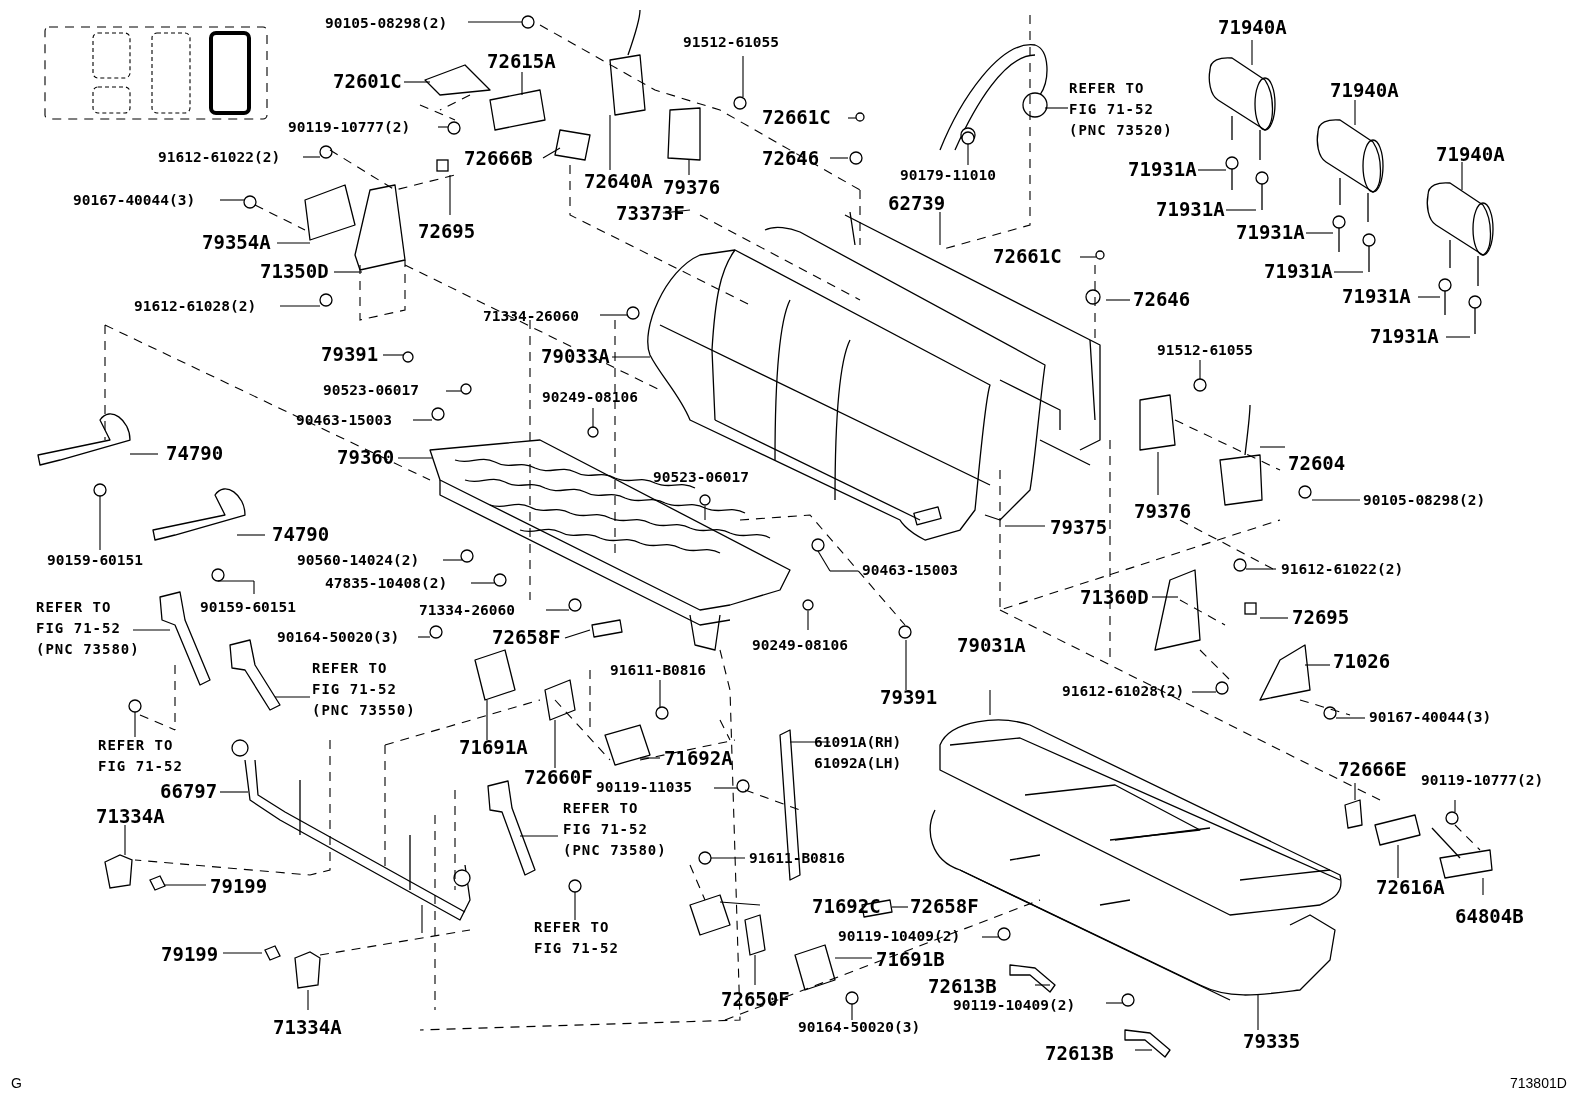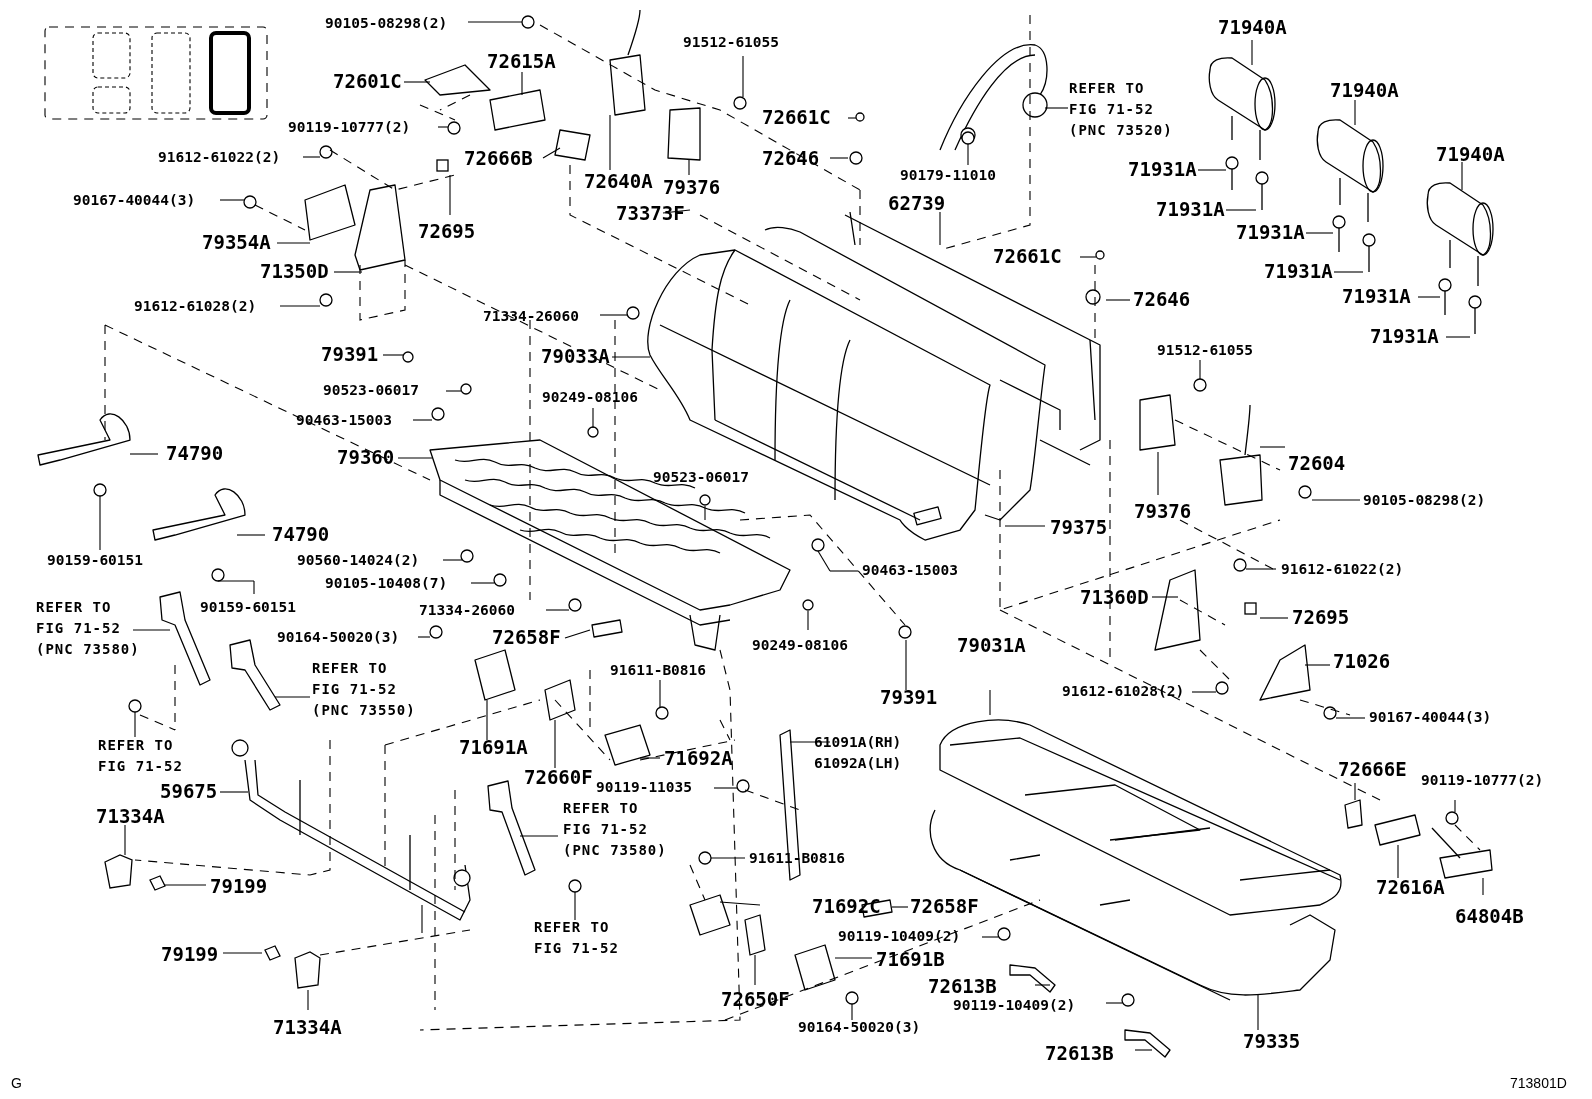--- a/index.html
+++ b/index.html
@@ -391,21 +391,21 @@
   <span class="lbl sm" style="left:200px;top:600px">90159-60151</span>
 
   <span class="lbl sm" style="left:1157px;top:343px">91512-61055</span>
   <span class="lbl big" style="left:1288px;top:454px">72604</span>
   <span class="lbl sm" style="left:1363px;top:493px">90105-08298(2)</span>
   <span class="lbl big" style="left:1134px;top:502px">79376</span>
   <span class="lbl big" style="left:1050px;top:518px">79375</span>
   <span class="lbl sm" style="left:653px;top:470px">90523-06017</span>
   <span class="lbl sm" style="left:862px;top:563px">90463-15003</span>
   <span class="lbl sm" style="left:297px;top:553px">90560-14024(2)</span>
-  <span class="lbl sm" style="left:325px;top:576px">90105-10408(7)</span>
+  <span class="lbl sm" style="left:325px;top:576px">47835-10408(2)</span>
   <span class="lbl sm" style="left:419px;top:603px">71334-26060</span>
   <span class="lbl sm" style="left:1281px;top:562px">91612-61022(2)</span>
   <span class="lbl big" style="left:1080px;top:588px">71360D</span>
   <span class="lbl big" style="left:1292px;top:608px">72695</span>
 
   <span class="lbl sm" style="left:277px;top:630px">90164-50020(3)</span>
   <span class="lbl big" style="left:492px;top:628px">72658F</span>
   <span class="lbl sm" style="left:752px;top:638px">90249-08106</span>
   <span class="lbl big" style="left:880px;top:688px">79391</span>
   <span class="lbl sm" style="left:610px;top:663px">91611-B0816</span>
@@ -420,21 +420,21 @@
   <span class="lbl sm" style="left:1369px;top:710px">90167-40044(3)</span>
 
   <span class="lbl ref" style="left:36px;top:597px">REFER TO
 FIG 71-52
 (PNC 73580)</span>
   <span class="lbl ref" style="left:312px;top:658px">REFER TO
 FIG 71-52
 (PNC 73550)</span>
   <span class="lbl ref" style="left:98px;top:735px">REFER TO
 FIG 71-52</span>
-  <span class="lbl big" style="left:160px;top:782px">59675</span>
+  <span class="lbl big" style="left:160px;top:782px">66797</span>
   <span class="lbl big" style="left:96px;top:807px">71334A</span>
   <span class="lbl big" style="left:210px;top:877px">79199</span>
   <span class="lbl big" style="left:161px;top:945px">79199</span>
   <span class="lbl big" style="left:273px;top:1018px">71334A</span>
   <span class="lbl ref" style="left:563px;top:798px">REFER TO
 FIG 71-52
 (PNC 73580)</span>
   <span class="lbl ref" style="left:534px;top:917px">REFER TO
 FIG 71-52</span>
 

